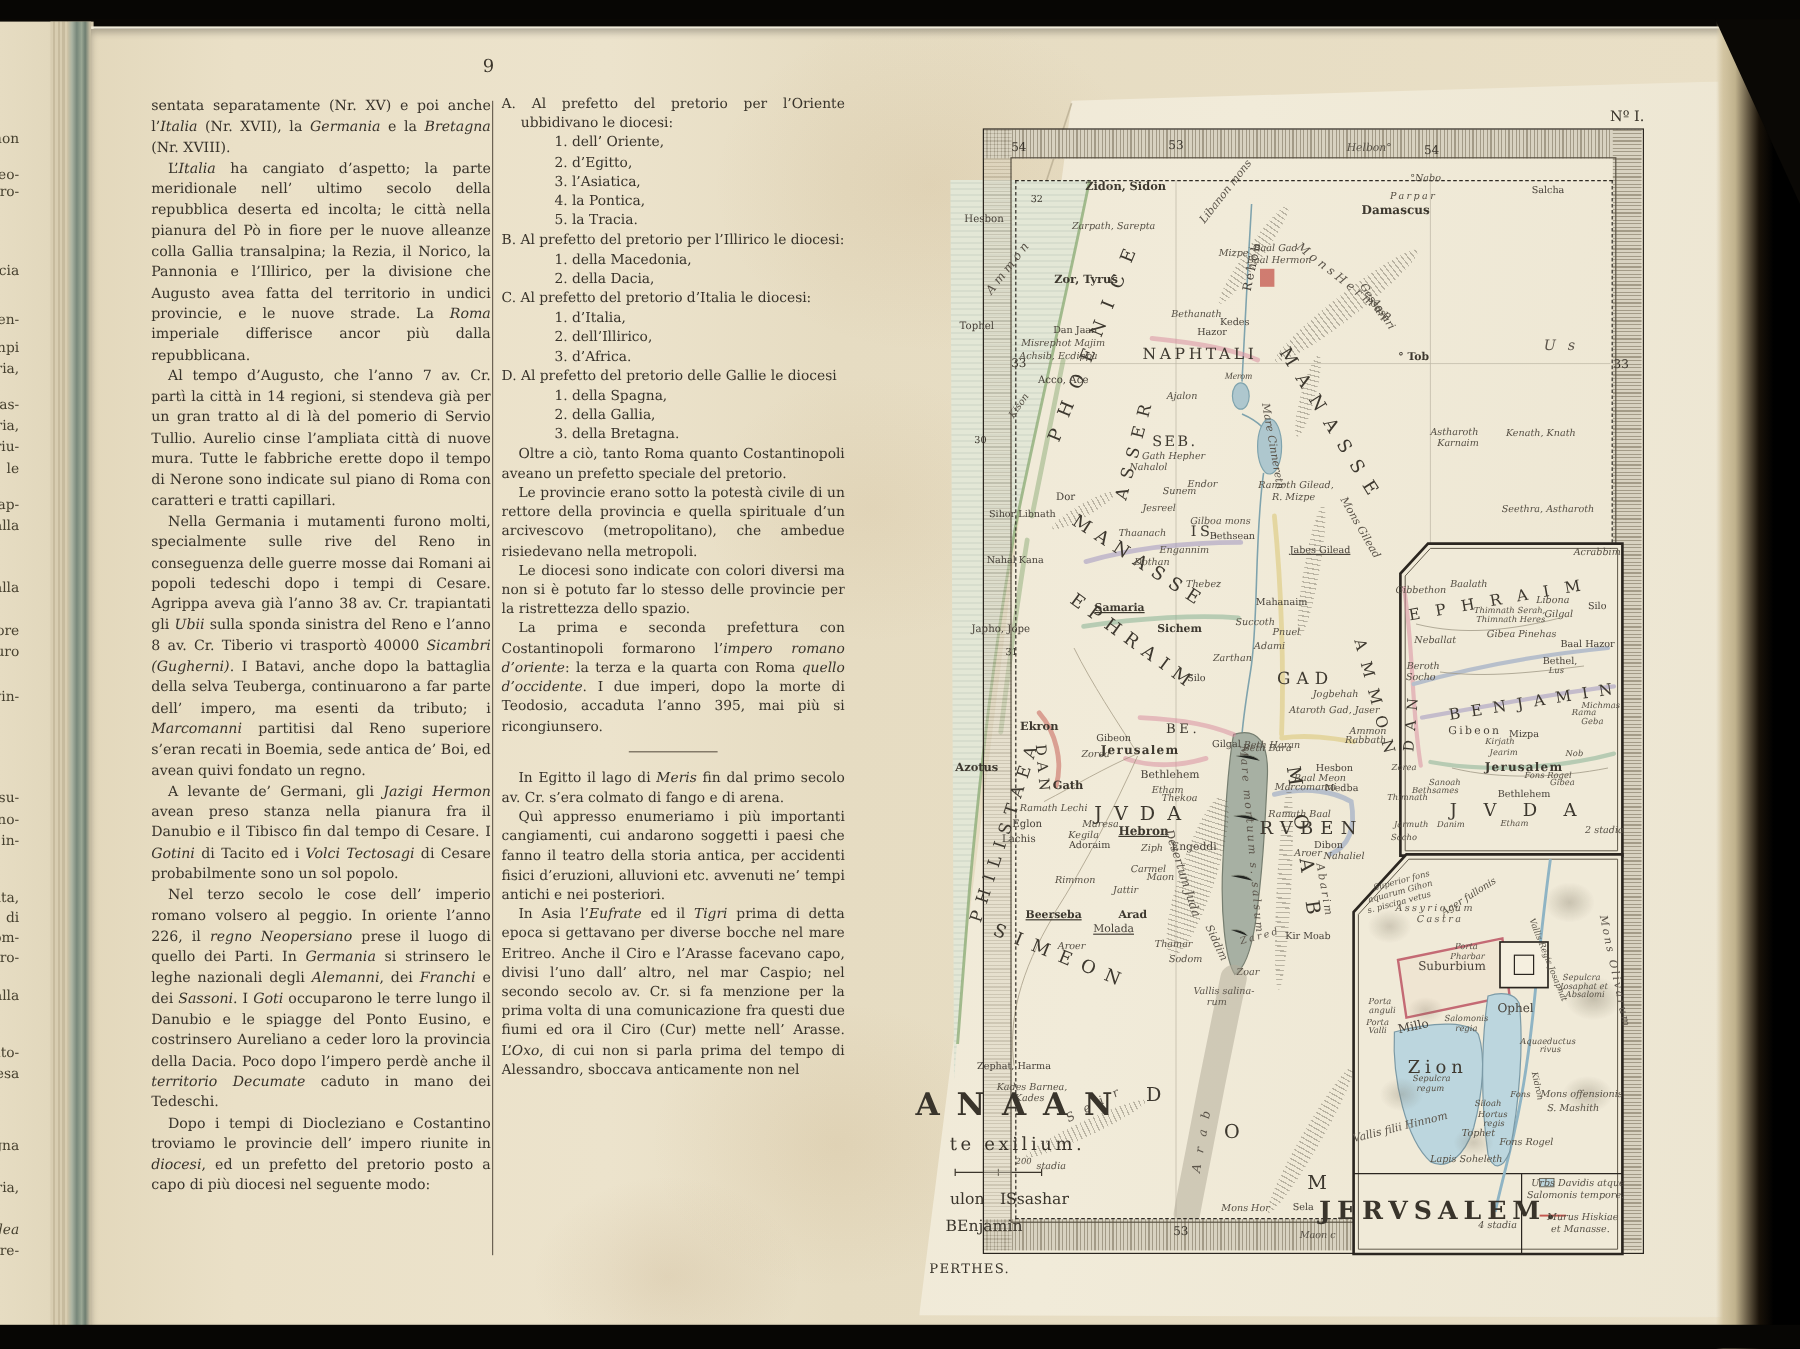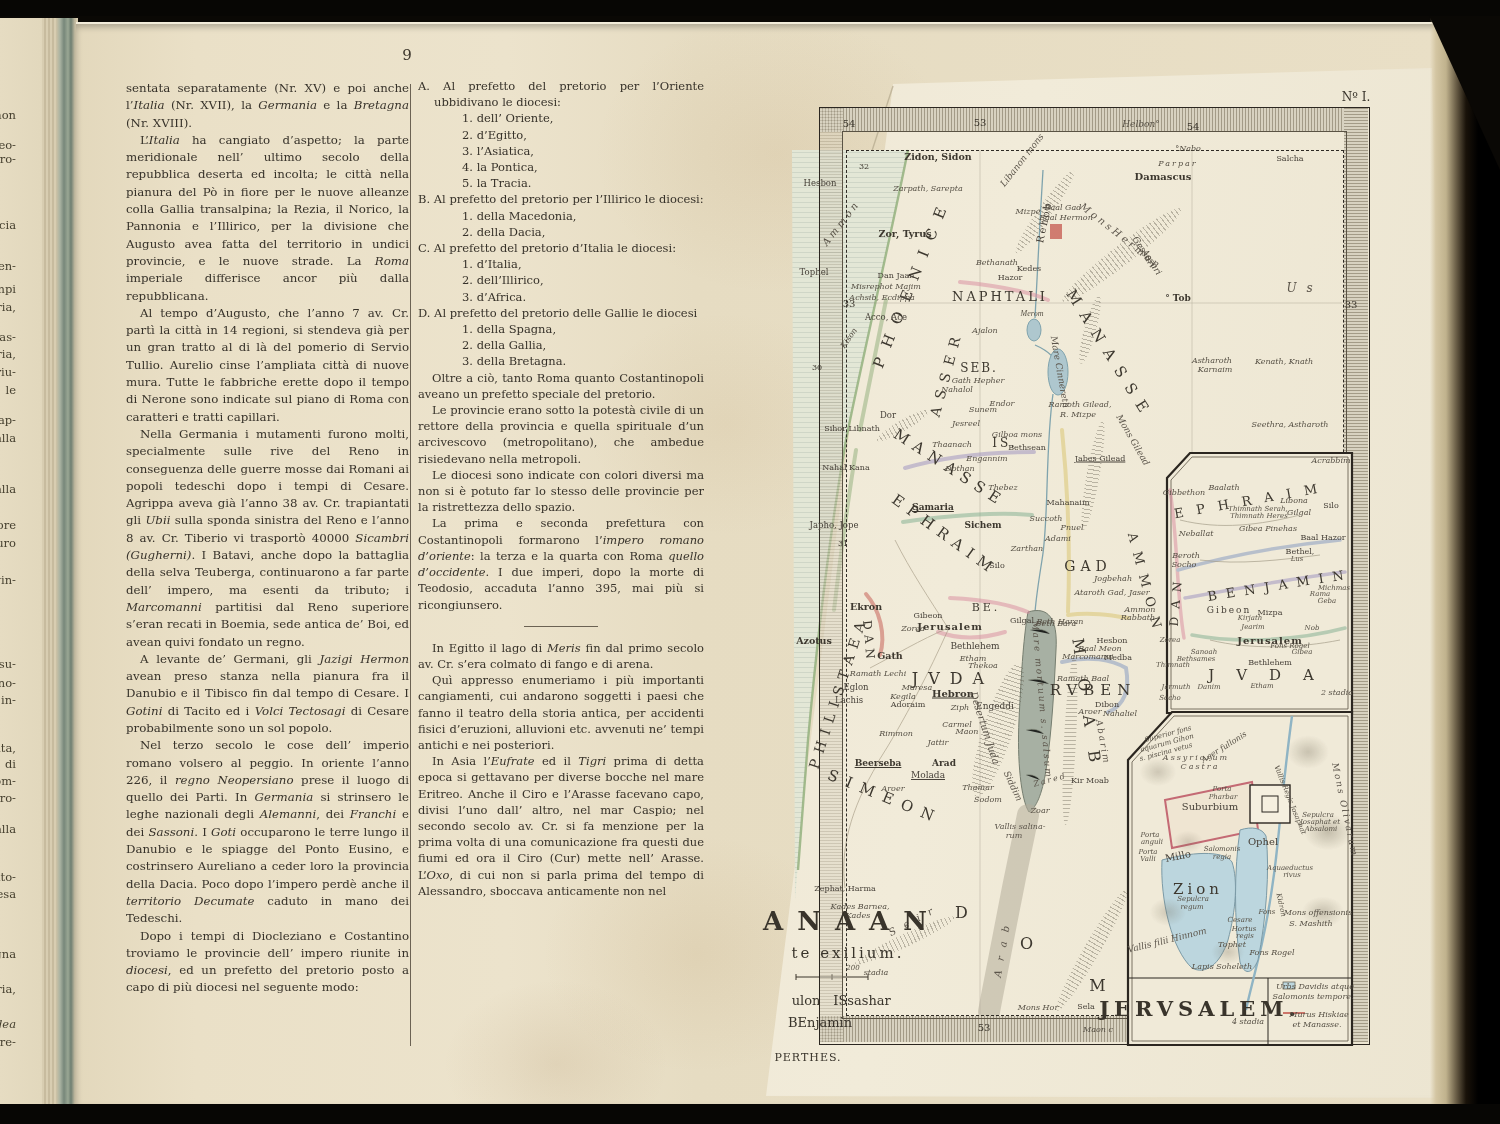--- a/index.html
+++ b/index.html
@@ -510,21 +510,21 @@
       <span class="ml pli" style="left: 1222px; top: 849px; font-size: 7px; transform: translate(-50%, -50%);">Salomonis</span>
       <span class="ml pli" style="left: 1222px; top: 857px; font-size: 7px; transform: translate(-50%, -50%);">regia</span>
       <span class="ml pli" style="left: 1150px; top: 835px; font-size: 7px; transform: translate(-50%, -50%);">Porta</span>
       <span class="ml pli" style="left: 1152px; top: 842px; font-size: 7px; transform: translate(-50%, -50%);">anguli</span>
       <span class="ml pli" style="left: 1148px; top: 852px; font-size: 7px; transform: translate(-50%, -50%);">Porta</span>
       <span class="ml pli" style="left: 1148px; top: 859px; font-size: 7px; transform: translate(-50%, -50%);">Valli</span>
       <span class="ml rg" style="left: 1198px; top: 889px; font-size: 15px; letter-spacing: 4px; transform: translate(-50%, -50%);">Zion</span>
       <span class="ml pli" style="left: 1193px; top: 899px; font-size: 7px; transform: translate(-50%, -50%);">Sepulcra</span>
       <span class="ml pli" style="left: 1192px; top: 907px; font-size: 7px; transform: translate(-50%, -50%);">regum</span>
       <span class="ml pli" style="left: 1238px; top: 912px; font-size: 7px; transform: translate(-50%, -50%); margin-left: 29px;">Fons</span>
-      <span class="ml pli" style="left: 1240px; top: 920px; font-size: 7px; transform: translate(-50%, -50%);">Cesare</span>
+      <span class="ml pli" style="left: 1240px; top: 920px; font-size: 7px; transform: translate(-50%, -50%);">Siloah</span>
       <span class="ml pli" style="left: 1244px; top: 929px; font-size: 7px; transform: translate(-50%, -50%);">Hortus</span>
       <span class="ml pli" style="left: 1245px; top: 936px; font-size: 7px; transform: translate(-50%, -50%);">regis</span>
       <span class="ml pli" style="left: 1232px; top: 944px; font-size: 8px; transform: translate(-50%, -50%);">Tophet</span>
       <span class="ml pli" style="left: 1272px; top: 952px; font-size: 8px; transform: translate(-50%, -50%);">Fons Rogel</span>
       <span class="ml pli" style="left: 1222px; top: 966px; font-size: 8px; transform: translate(-50%, -50%);">Lapis Soheleth</span>
       <span class="ml wt" style="left: 1167px; top: 940px; font-size: 9px; transform: translate(-50%, -50%) rotate(-14deg);">Vallis filii Hinnom</span>
       <span class="ml pli" style="left: 1281px; top: 905px; font-size: 7px; transform: translate(-50%, -50%) rotate(78deg);">Kidron</span>
       <span class="ml pli" style="left: 1290px; top: 800px; font-size: 7px; transform: translate(-50%, -50%) rotate(68deg);">Vallis Regis Josaphat</span>
       <span class="ml pli" style="left: 1318px; top: 815px; font-size: 7px; transform: translate(-50%, -50%);">Sepulcra</span>
       <span class="ml pli" style="left: 1320px; top: 822px; font-size: 7px; transform: translate(-50%, -50%);">Josaphat et</span>

